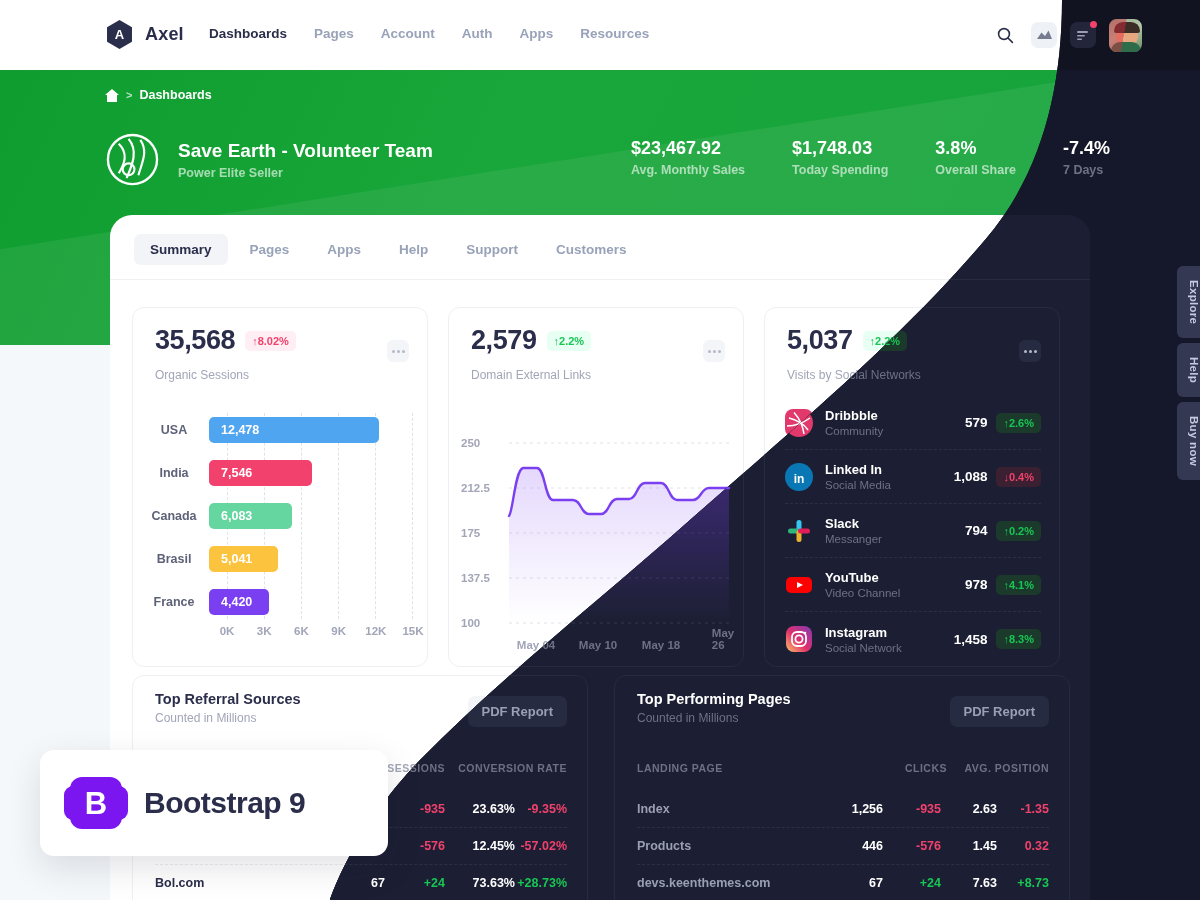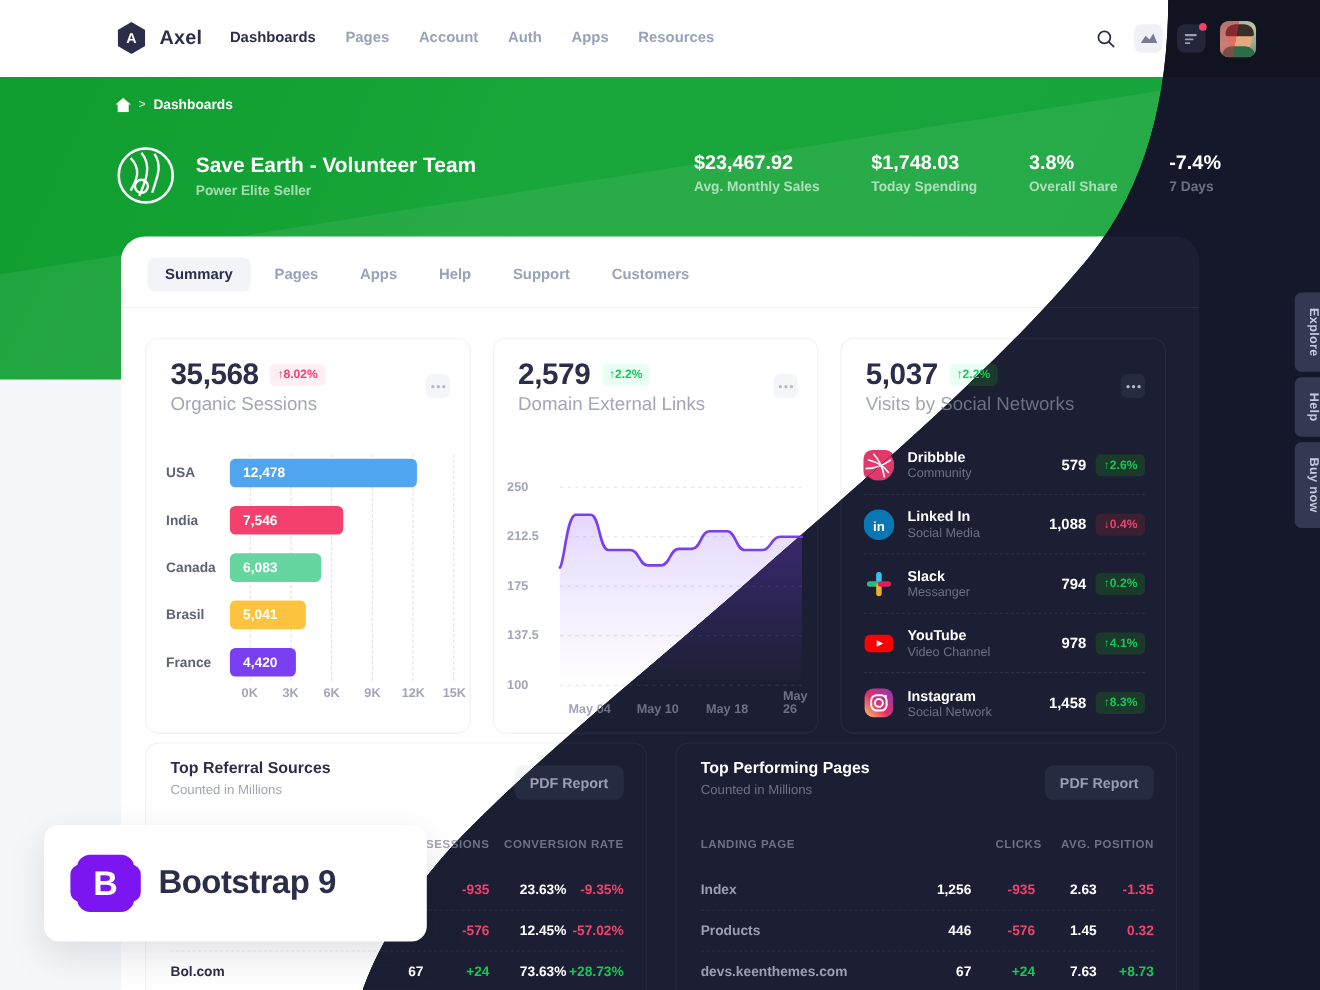--- a/index.html
+++ b/index.html
@@ -102,33 +102,33 @@
 
   .kpi { position:absolute; left:22px; top:17px; }
   .kpi-row { display:flex; align-items:center; gap:10px; }
   .kpi-num { font-size:27px; font-weight:bold; color:#2b2e4a; letter-spacing:-.4px; }
   .kpi-num.dk { color:#ffffff; }
   .chip { font-size:11px; font-weight:bold; padding:4px 7px; border-radius:5px; white-space:nowrap; }
   .chip-up { background:#e8fff3; color:#17c653; }
   .chip-down { background:#ffeef3; color:#f1416c; }
   .chip-up.dk { background:#1b3a2c; color:#17c653; }
   .chip-down.dk { background:#3a2030; color:#f1416c; }
-  .kpi-sub { font-size:17px; font-weight:500; color:#a1a5b7; margin-top:2px; }
+  .kpi-sub { font-size:12px; font-weight:500; color:#a1a5b7; margin-top:12px; }
   .kpi-sub.dk { color:#6d7183; }
   .dots {
     position:absolute; right:18px; top:32px; width:22px; height:22px; border-radius:6px;
     background:#f4f5f8; display:flex; align-items:center; justify-content:center; gap:2px;
   }
   .dots.dk { background:#272b42; }
   .dots i { width:3px; height:3px; border-radius:50%; background:#b5b9c9; display:block; }
 
   
   .barwrap { position:absolute; left:18px; top:105px; width:262px; }
   .barrow { display:flex; align-items:center; height:33px; margin-bottom:10px; }
-  .barlabel { width:58px; text-align:left; padding-right:12px; font-size:12.5px; font-weight:600; color:#5e6278; }
+  .barlabel { width:58px; text-align:center; padding-right:12px; font-size:12.5px; font-weight:600; color:#5e6278; }
   .barlabel.dk { color:#9a9fb5; }
   .bartrack { flex:1; position:relative; height:26px; }
   .bar { height:26px; border-radius:5px; display:flex; align-items:center; padding-left:12px; color:#fff; font-size:12.5px; font-weight:bold; }
   .bargrid { position:absolute; left:76px; top:0; width:186px; height:206px; display:flex; justify-content:space-between; pointer-events:none;}
   .bargrid span { width:1px; border-left:1px dashed #dfe2ea; height:100%; }
   .bargrid.dk span { border-color:#333753; }
   .baraxis { position:absolute; left:76px; top:212px; width:186px; display:flex; }
   .baraxis span { font-size:11.5px; font-weight:bold; color:#a1a5b7; position:absolute; transform:translateX(-50%); }
   .baraxis.dk span { color:#6d7183; }
 

